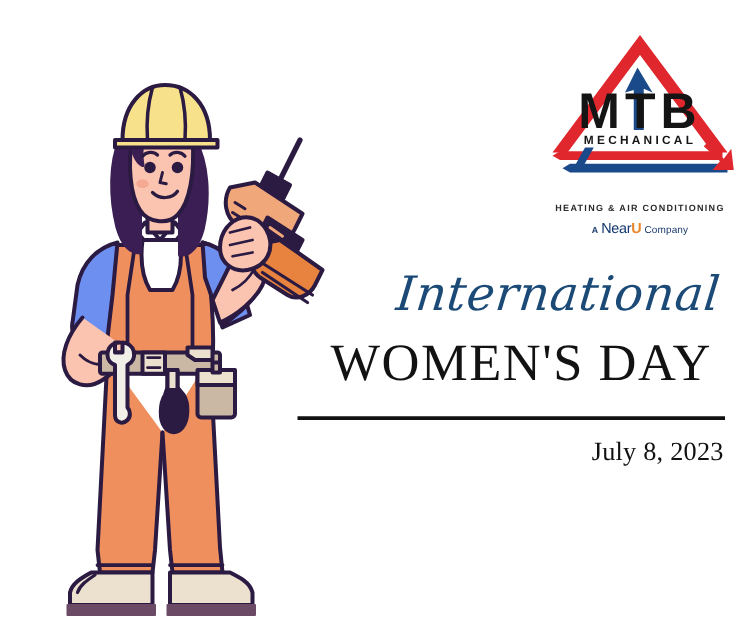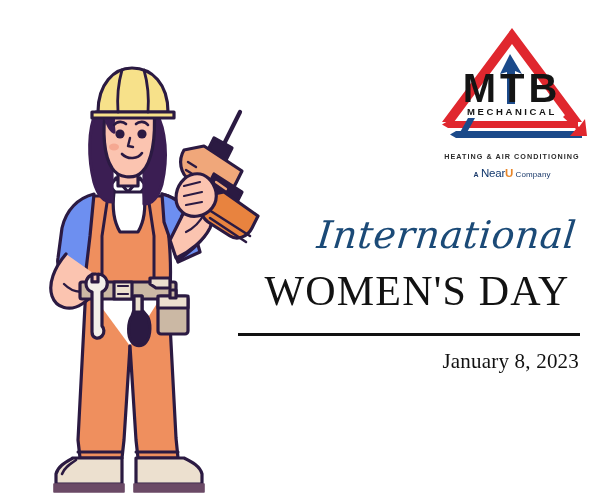--- a/index.html
+++ b/index.html
@@ -41,21 +41,21 @@
     width: 160px;
     height: 128px;
   }
   #logo-mark svg { display:block; width:100%; height:100%; }
   .logo-tagline {
     font-family: "Liberation Sans", sans-serif;
     font-size: 7.2px;
     font-weight: bold;
     letter-spacing: 1.05px;
     color: #2b2b2b;
-    margin-top: 6px;
+    margin-top: 16px;
     white-space: nowrap;
   }
   .logo-company {
     margin-top: 7px;
     font-size: 8px;
     white-space: nowrap;
     line-height: 1;
   }
   .logo-company .a-word {
     font-family: "Liberation Sans", sans-serif;
@@ -274,16 +274,16 @@
       <span class="a-word">A</span>
       <span class="near">Near</span><span class="u">U</span>
       <span class="company">Company</span>
     </div>
   </div>
 
   <div id="text-block">
     <div id="script-line">International</div>
     <div id="main-title">WOMEN'S DAY</div>
     <div id="rule"></div>
-    <div id="date-line">January 8, 2023</div>
+    <div id="date-line">July 8, 2023</div>
   </div>
 
 </div>
 
 </body></html>

